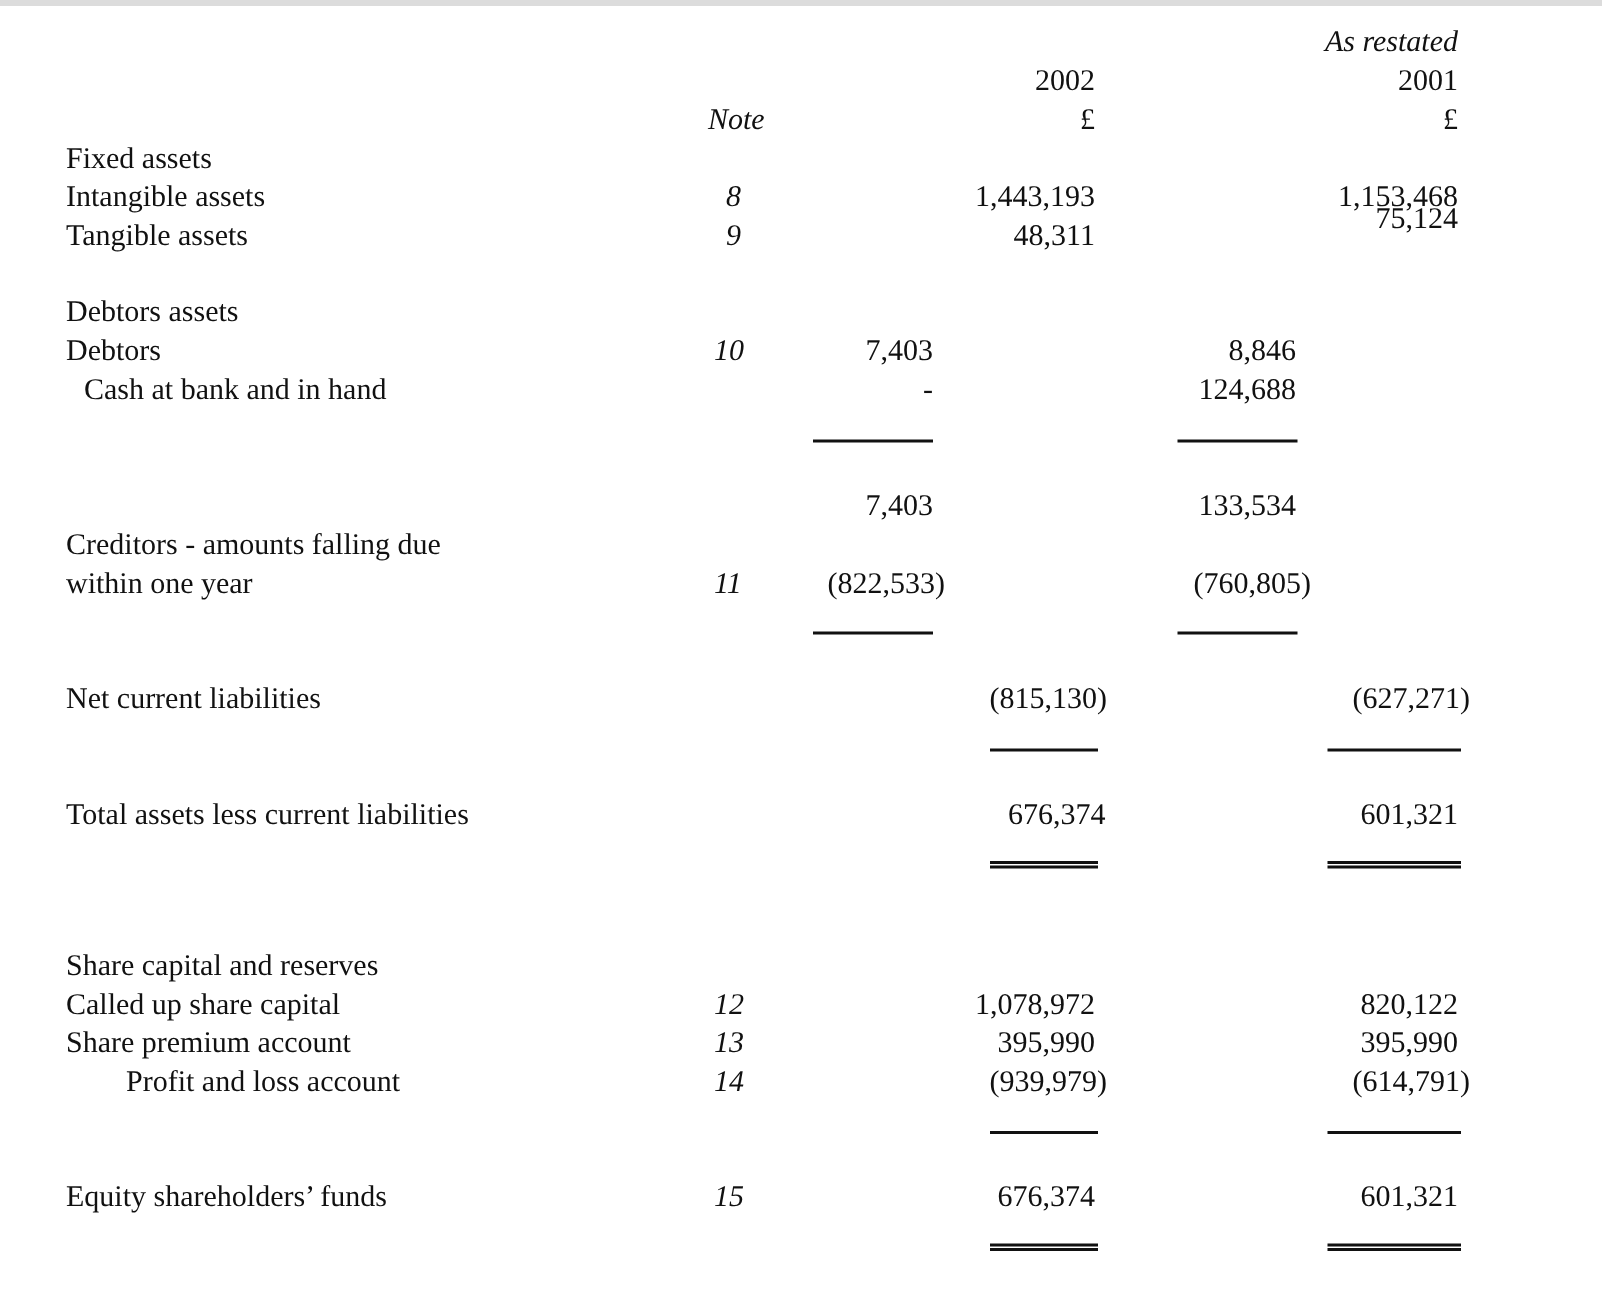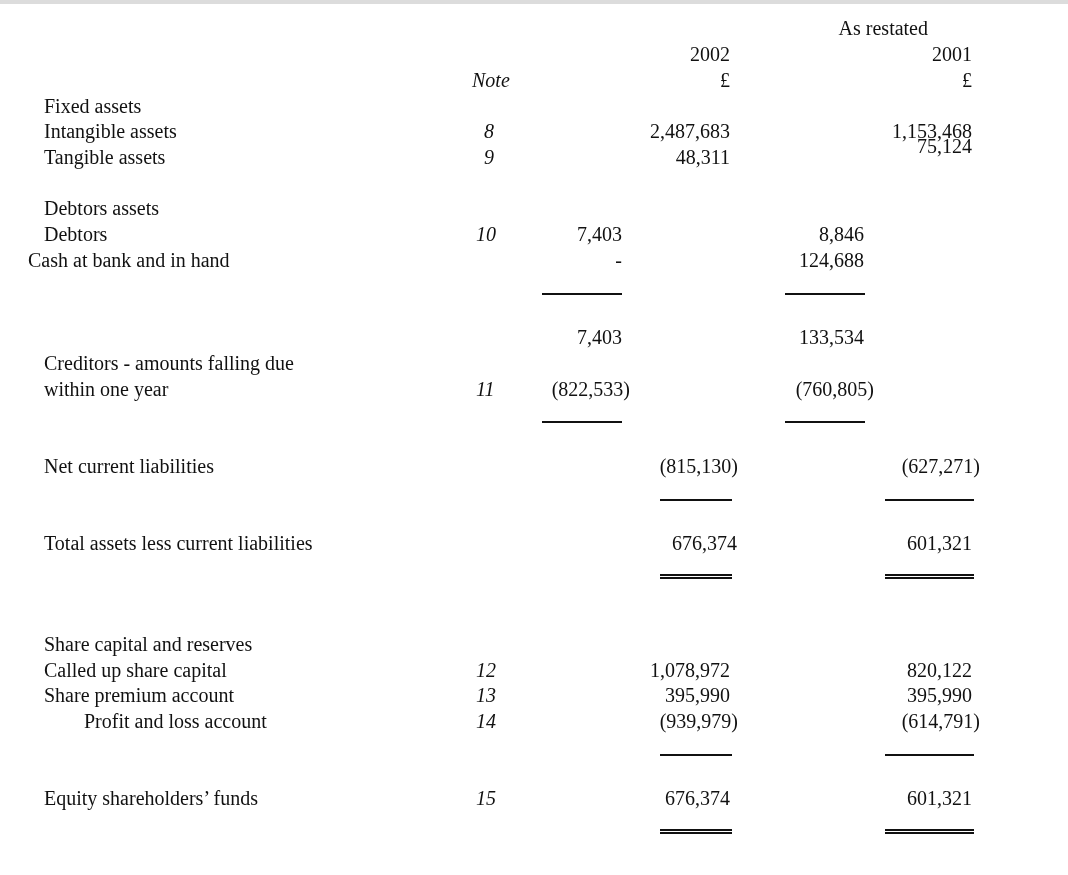--- a/index.html
+++ b/index.html
@@ -11,45 +11,45 @@
   .i { font-style:italic; }
   .r { text-align:right; }
   .line { position:absolute; height:2px; background:#111; }
   .dline { position:absolute; height:5px; border-top:2px solid #111; border-bottom:2px solid #111; box-sizing:border-box; }
 </style>
 </head>
 <body>
 
 <div class="topbar"></div>
 
-<div class="t r" style="left:776px;top:16px;width:152px;">As restated</div>
+<div class="t r" style="left:820px;top:16px;width:152px;font-style:italic;">As restated</div>
 <div class="t r b" style="left:600px;top:42px;width:130px;">2002</div>
 <div class="t r" style="left:820px;top:42px;width:152px;">2001</div>
 <div class="t i" style="left:472px;top:68px;">Note</div>
 <div class="t r b" style="left:600px;top:68px;width:130px;">£</div>
 <div class="t r" style="left:820px;top:68px;width:152px;">£</div>
 
 <div class="t b" style="left:44px;top:94px;">Fixed assets</div>
 <div class="t" style="left:44px;top:119px;">Intangible assets</div>
 <div class="t i" style="left:484px;top:119px;">8</div>
-<div class="t r b" style="left:600px;top:119px;width:130px;">2,487,683</div>
+<div class="t r b" style="left:600px;top:119px;width:130px;">1,443,193</div>
 <div class="t r" style="left:820px;top:119px;width:152px;">1,153,468</div>
 
 <div class="t" style="left:44px;top:145px;">Tangible assets</div>
 <div class="t i" style="left:484px;top:145px;">9</div>
 <div class="t r b" style="left:600px;top:145px;width:130px;">48,311</div>
 <div class="t r" style="left:820px;top:134px;width:152px;">75,124</div>
 
 <div class="t b" style="left:44px;top:196px;">Debtors assets</div>
 <div class="t" style="left:44px;top:222px;">Debtors</div>
 <div class="t i" style="left:476px;top:222px;">10</div>
 <div class="t r b" style="left:520px;top:222px;width:102px;">7,403</div>
 <div class="t r" style="left:760px;top:222px;width:104px;">8,846</div>
 
-<div class="t" style="left:28px;top:248px;">Cash at bank and in hand</div>
+<div class="t" style="left:56px;top:248px;">Cash at bank and in hand</div>
 <div class="t r b" style="left:520px;top:248px;width:102px;">-</div>
 <div class="t r" style="left:760px;top:248px;width:104px;">124,688</div>
 
 <div class="line" style="left:542px;top:293px;width:80px;"></div>
 <div class="line" style="left:785px;top:293px;width:80px;"></div>
 
 <div class="t r b" style="left:520px;top:325px;width:102px;">7,403</div>
 <div class="t r" style="left:760px;top:325px;width:104px;">133,534</div>
 
 <div class="t" style="left:44px;top:351px;"><span class="b">Creditors</span><span> - amounts falling due</span></div>

